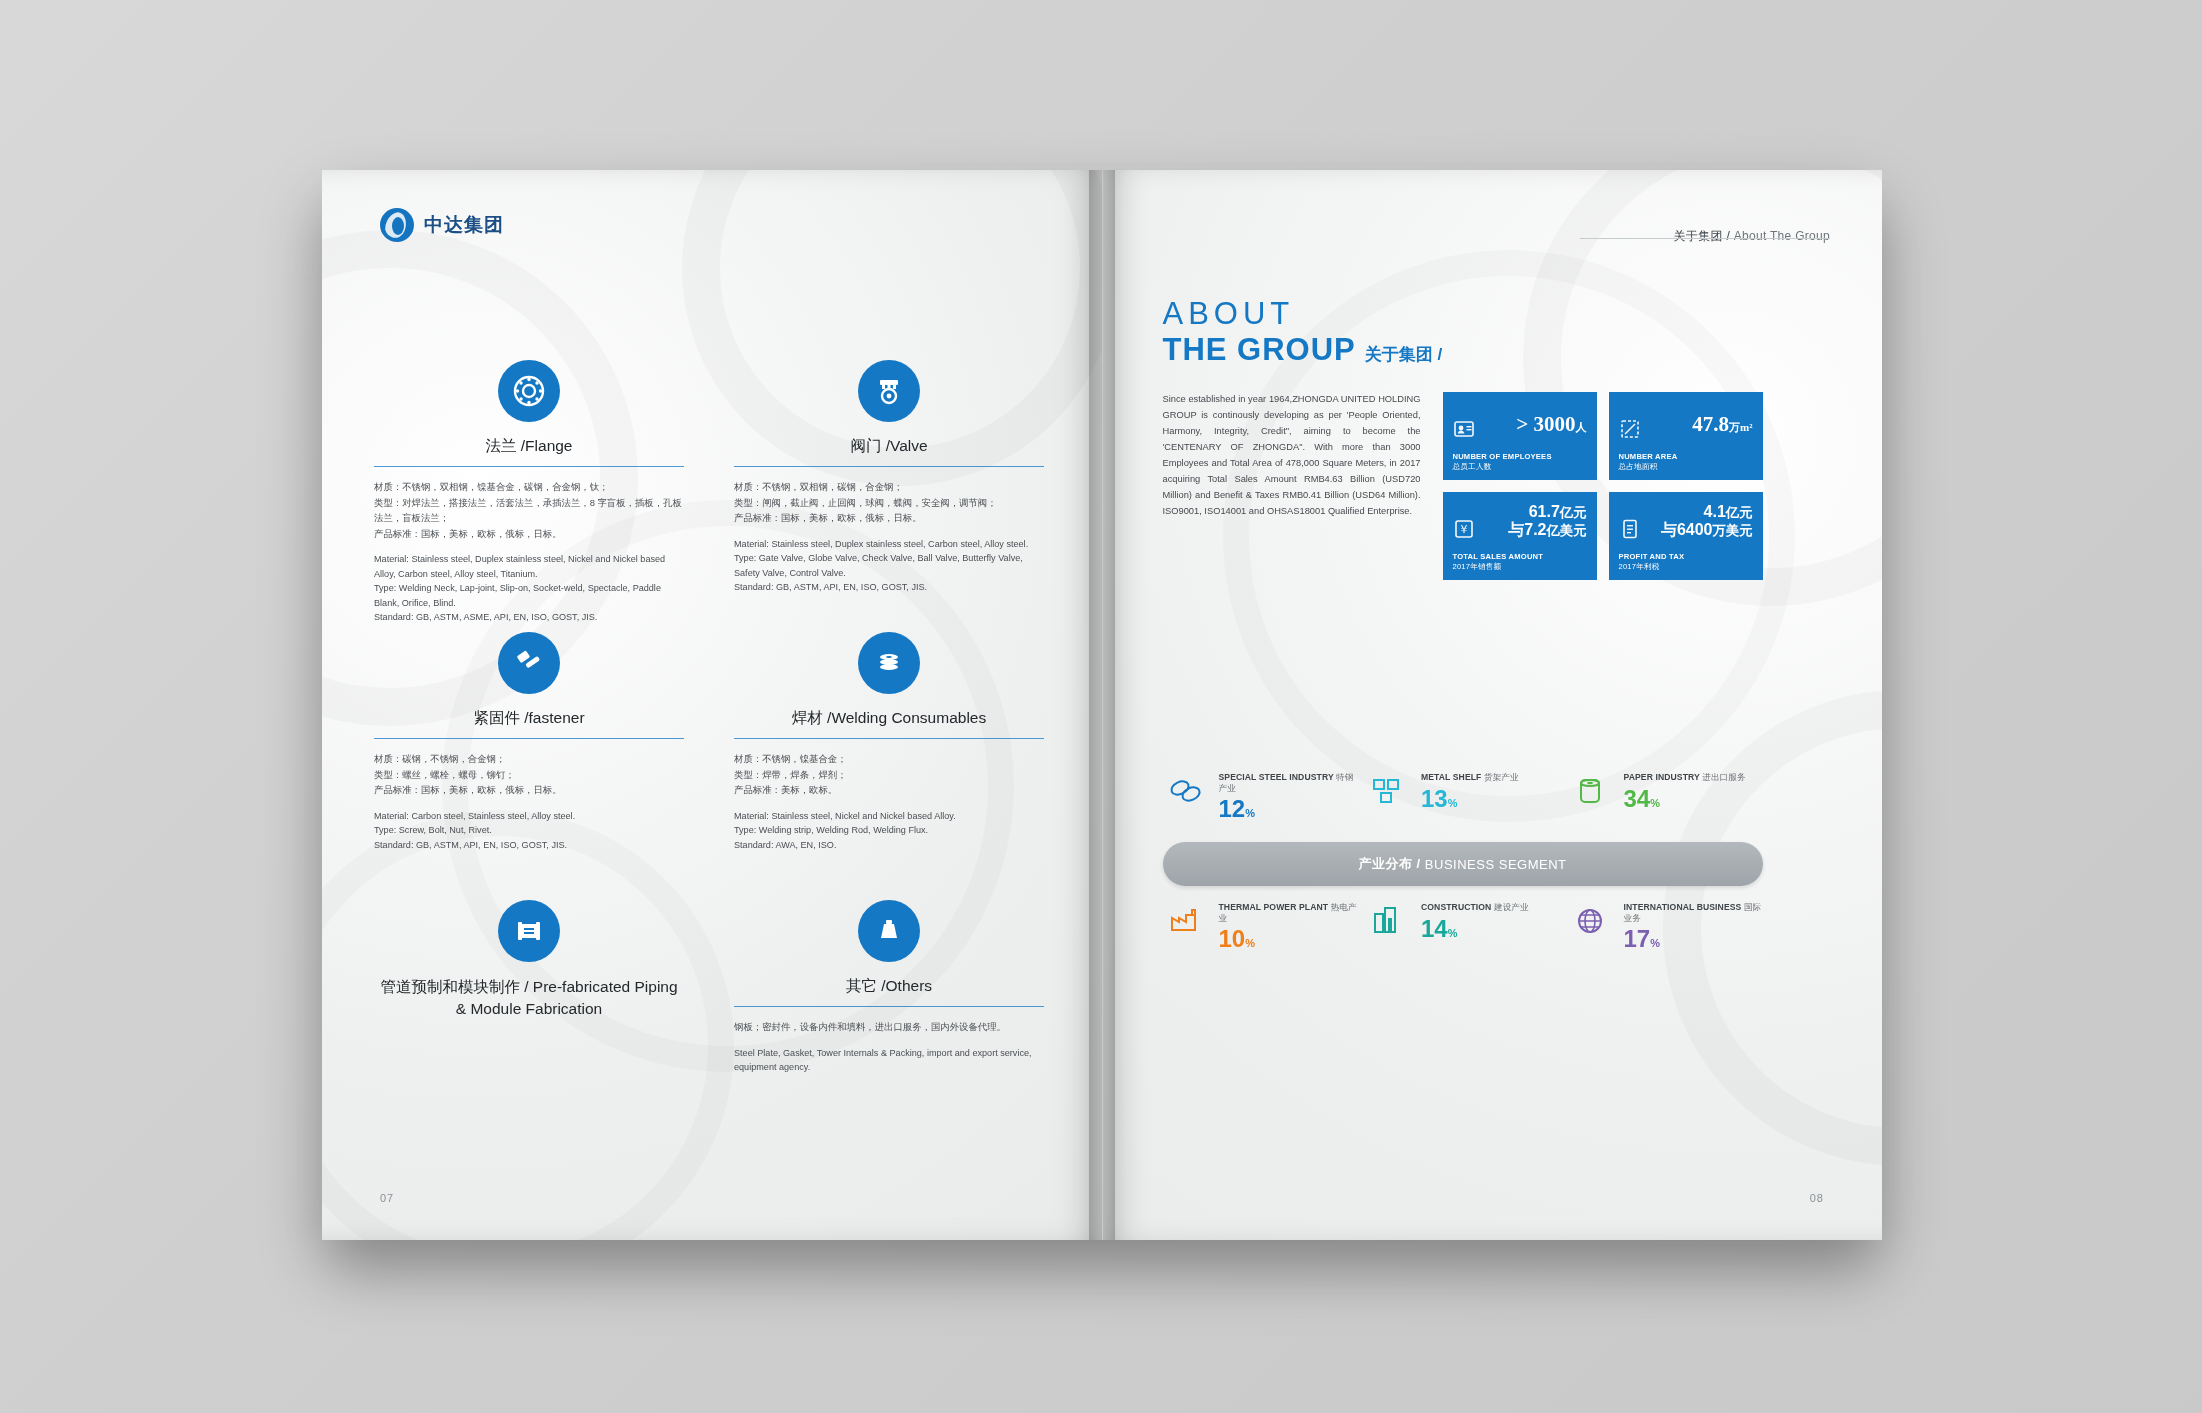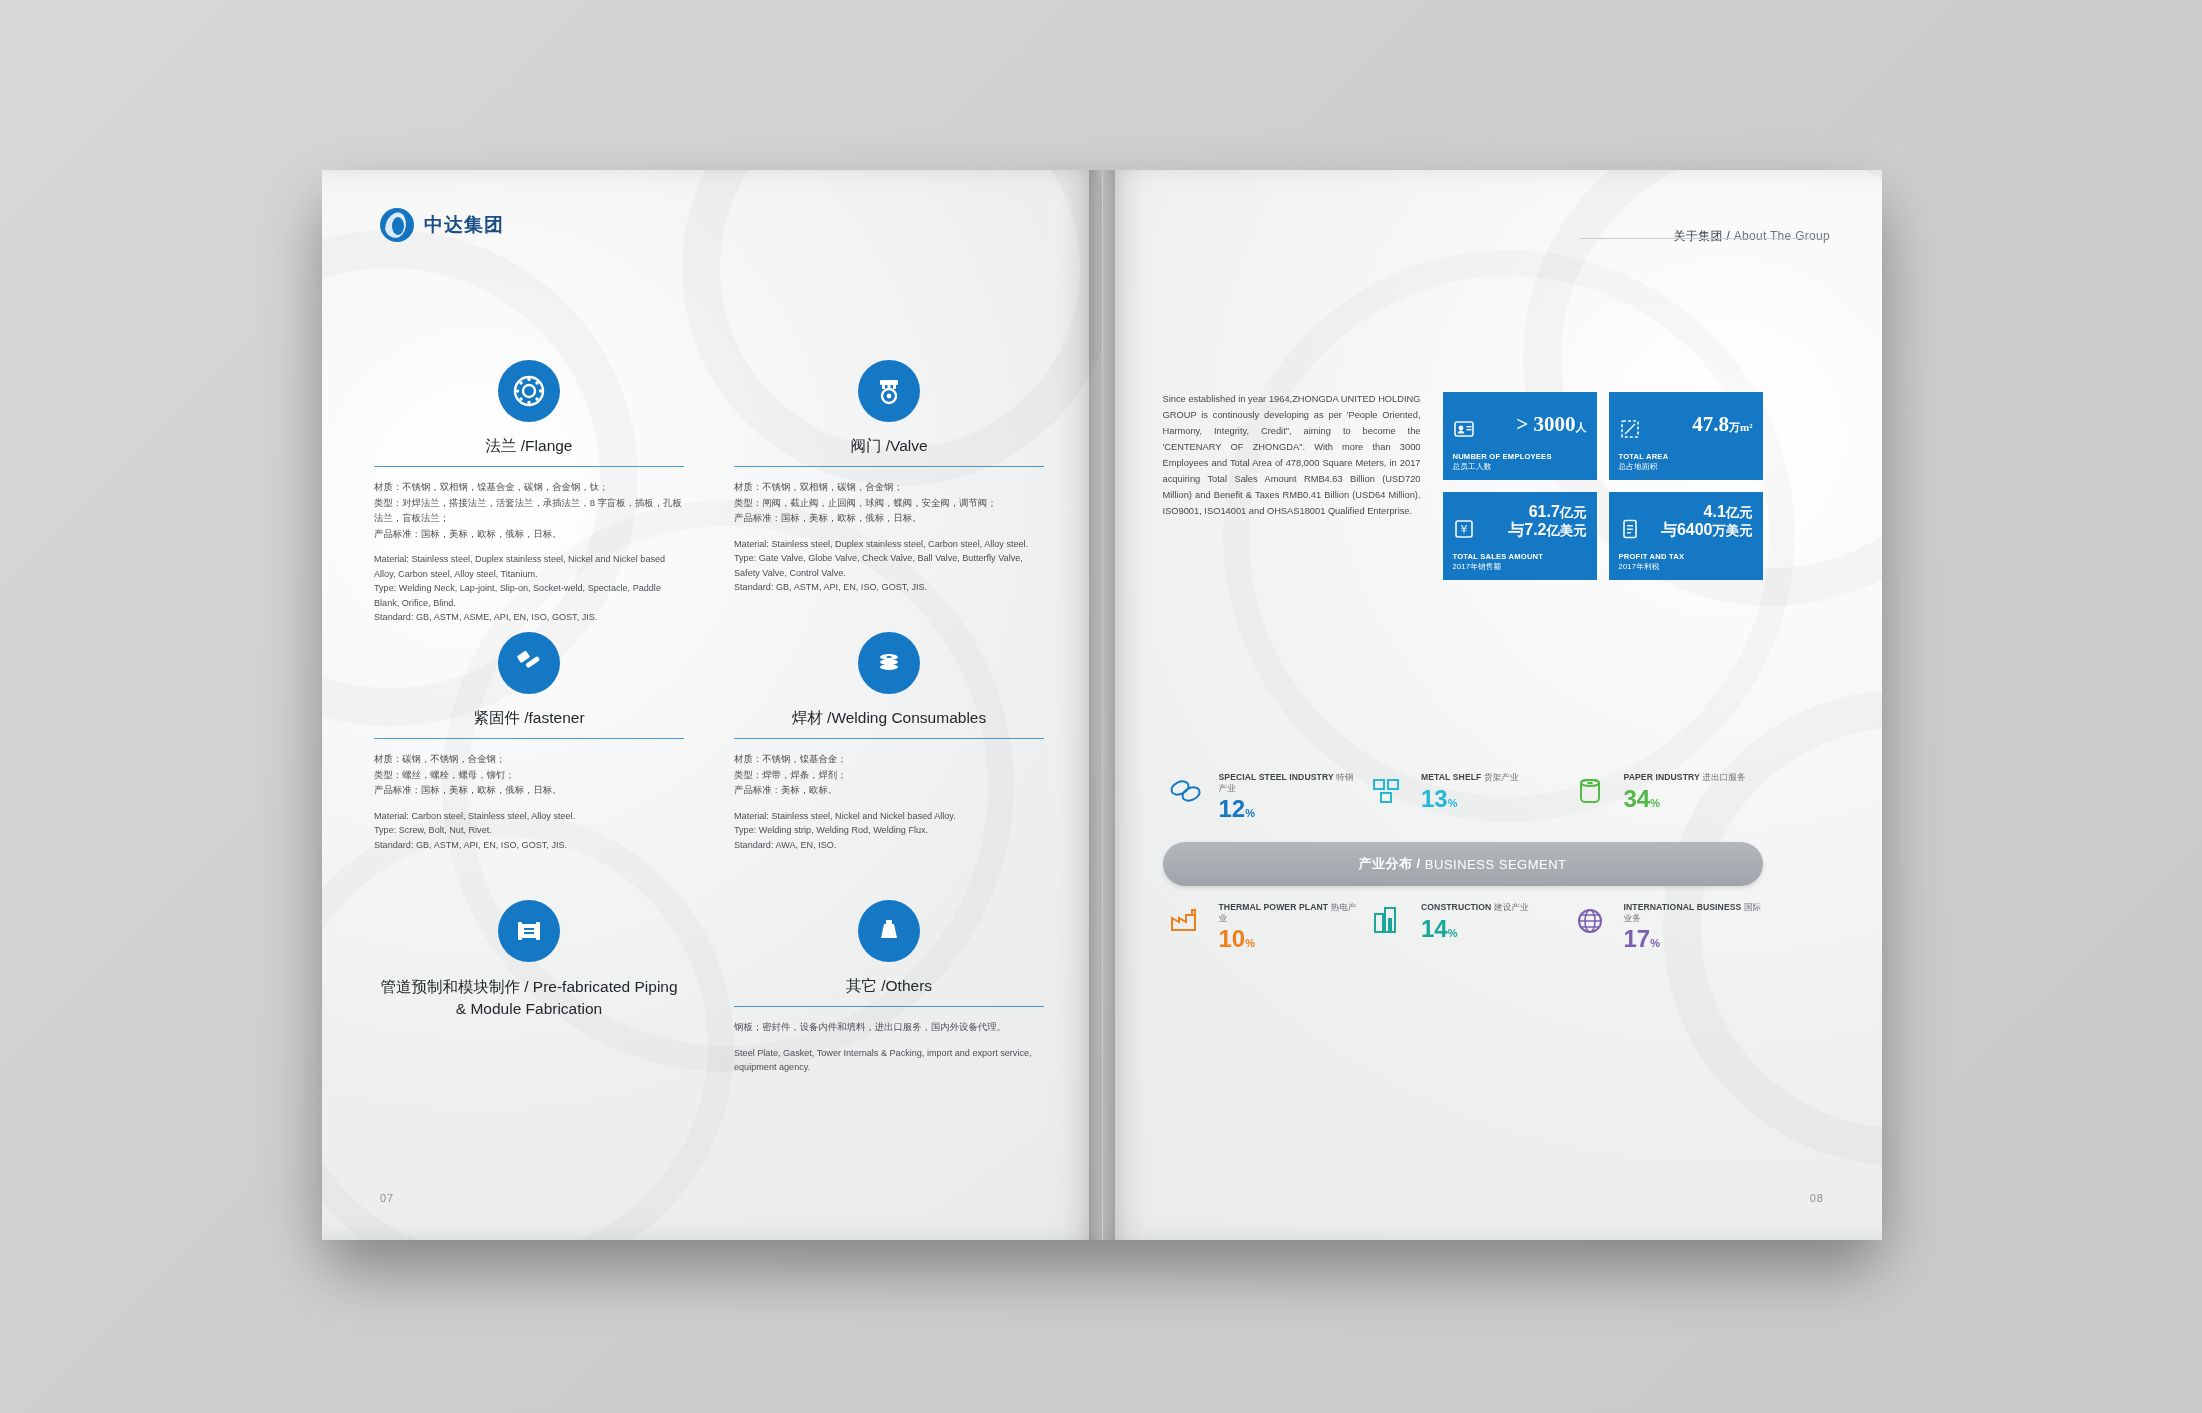--- a/index.html
+++ b/index.html
@@ -241,20 +241,27 @@
     <div class="wm" style="left:420px;top:-60px;width:420px;height:420px;"></div>
     <div class="wm2" style="left:120px;top:80px;width:520px;height:520px;"></div>
     <div class="wm" style="left:560px;top:520px;width:400px;height:400px;"></div>
 
     <div class="crumb">
       <b>关于集团 /</b>
       <span>About The Group</span>
     </div>
     <div class="crumb-rule"></div>
 
+    <div class="about">
+      <div class="about-1">ABOUT</div>
+      <div class="about-2">
+        <span>THE GROUP</span>
+        <em>关于集团 /</em>
+      </div>
+    </div>
 
     <div class="body-col">
       <div class="p-en">Since established in year 1964,ZHONGDA UNITED HOLDING GROUP is continously developing as per 'People Oriented, Harmony, Integrity, Credit", aiming to become the 'CENTENARY OF ZHONGDA". With more than 3000 Employees and Total Area of 478,000 Square Meters, in 2017 acquiring Total Sales Amount RMB4.63 Billion (USD720 Million) and Benefit &amp; Taxes RMB0.41 Billion (USD64 Million). ISO9001, ISO14001 and OHSAS18001 Qualified Enterprise.</div>
     </div>
 
     <div class="stats">
 
       <div class="stat">
         <div class="ico">
           <svg width="22" height="22" viewBox="0 0 22 22">
@@ -274,21 +281,21 @@
 
       <div class="stat">
         <div class="ico">
           <svg width="22" height="22" viewBox="0 0 22 22">
               <rect x="3" y="3" width="16" height="16" rx="1" fill="none" stroke="#fff" stroke-width="1.6" stroke-dasharray="3 2"></rect>
               <path d="M6 16 L16 6" stroke="#fff" stroke-width="1.4"></path>
             </svg>
         </div>
         <div class="val"><span>47.8</span><small>万m²</small></div>
         <div class="lab">
-          <b>TOTAL AREA</b>
+          <b>NUMBER AREA</b>
           <span>总占地面积</span>
         </div>
       </div>
 
       <div class="stat">
         <div class="ico">
           <svg width="22" height="22" viewBox="0 0 22 22">
               <rect x="3" y="3" width="16" height="16" rx="2" fill="none" stroke="#fff" stroke-width="1.6"></rect>
               <text x="11" y="15" font-size="11" fill="#fff" text-anchor="middle" font-family="DejaVu Sans">¥</text>
             </svg>

